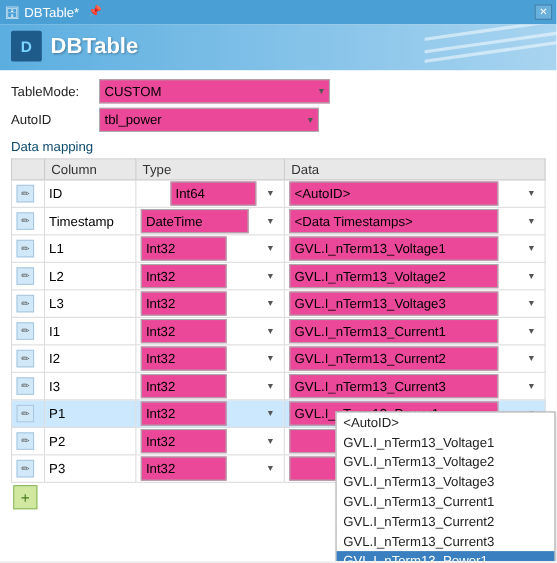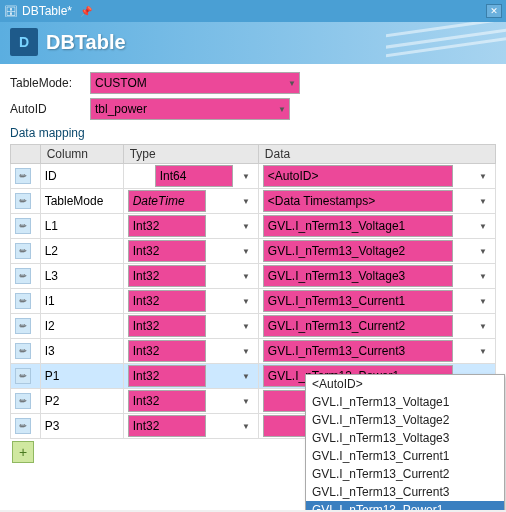--- a/index.html
+++ b/index.html
@@ -270,23 +270,23 @@
           <td class="col-name">ID</td>
           <td class="col-type">
             <div class="select-wrapper" style="display: block;"><select class="form-select" style="width: 78px; margin-left: 27px;"><option>Int64</option></select></div>
           </td>
           <td class="col-data">
             <div class="select-wrapper" style="display: block;"><select class="form-select" style="width: 190px;"><option>&lt;AutoID&gt;</option></select></div>
           </td>
         </tr>
         <tr>
           <td class="col-edit"><div class="edit-icon">✏</div></td>
-          <td class="col-name">TableMode</td>
-          <td class="col-type">
-            <div class="select-wrapper" style="display: block;"><select class="form-select" style="width: 78px; font-style: italic;"><option>DateTime</option></select></div>
+          <td class="col-name">Timestamp</td>
+          <td class="col-type">
+            <div class="select-wrapper" style="display: block;"><select class="form-select" style="width: 98px;"><option>DateTime</option></select></div>
           </td>
           <td class="col-data">
             <div class="select-wrapper" style="display: block;"><select class="form-select" style="width: 190px;"><option>&lt;Data Timestamps&gt;</option></select></div>
           </td>
         </tr>
         <tr>
           <td class="col-edit"><div class="edit-icon">✏</div></td>
           <td class="col-name">L1</td>
           <td class="col-type">
             <div class="select-wrapper" style="display: block;"><select class="form-select" style="width: 78px;"><option>Int32</option></select></div>

